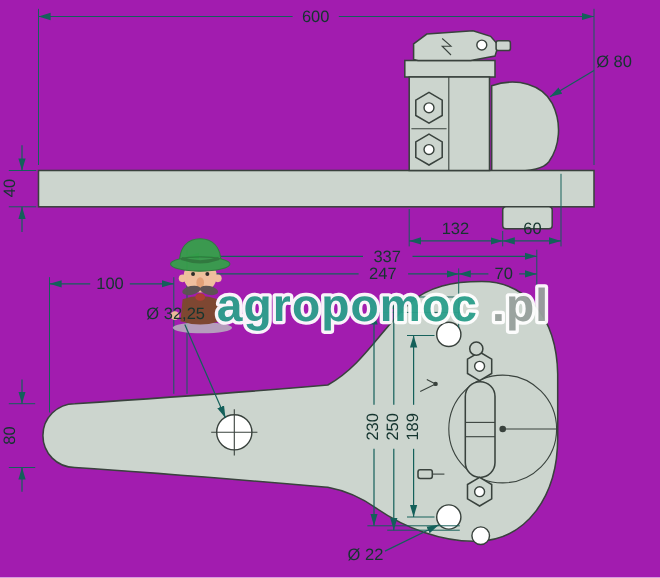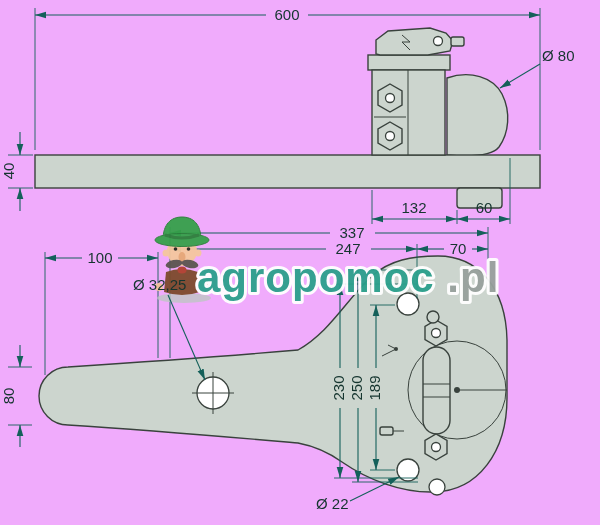--- a/index.html
+++ b/index.html
@@ -1,16 +1,16 @@
 <!DOCTYPE html>
 <html><head>
 <meta charset="utf-8">
 <style>
   html,body{margin:0;padding:0;background:#ffffff;}
-  .canvas{width:600px;height:525px;background:#f0abfc;position:relative;overflow:hidden;
+  .canvas{width:600px;height:525px;background:#a21caf;position:relative;overflow:hidden;
           font-family:"Liberation Sans","DejaVu Sans",sans-serif;}
   svg{display:block;}
   text{font-family:"Liberation Sans","DejaVu Sans",sans-serif;}
   .part{fill:#ccd5ce;stroke:#39423d;stroke-width:1.4;}
   .pline{fill:none;stroke:#39423d;stroke-width:1;}
   .hole{fill:#ffffff;stroke:#39423d;stroke-width:1.3;}
   .cdot{fill:#39423d;}
   .dim{stroke:#14605a;stroke-width:1.1;fill:none;}
   .ext{stroke:#14605a;stroke-width:0.9;fill:none;}
   .dtext{fill:#15352f;font-size:15px;}

